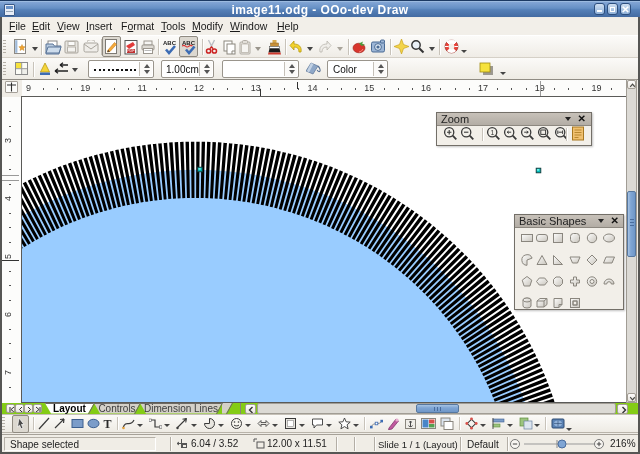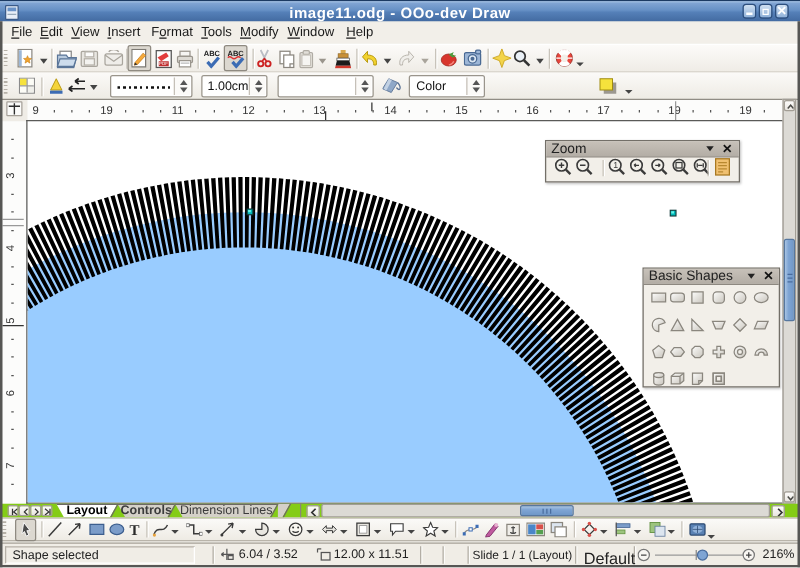--- a/index.html
+++ b/index.html
@@ -330,21 +330,21 @@
         </svg>
       </div>
 <div class="sbtn" style="left:33px;top:1px;width:8.5px;height:9px">
         <svg width="9" height="9" viewBox="0 0 9 9">
           <path d="M6 2v5M2 2l3 2.5L2 7" fill="none" stroke="#333"></path>
         </svg>
       </div>
 <div class="abs" style="left:45px;top:0;width:49px;height:10.5px;background:#fff;clip-path:polygon(0 0,100% 0,calc(100% - 6px) 100%,6px 100%);border-top:1px solid #6d6963"></div>
       <div class="abs" style="left:45px;top:0px;width:49px;text-align:center;font-size:10px;color:#000;font-weight:bold">Layout</div>
 <div class="abs" style="left:94px;top:0;width:46px;height:10.5px;background:#d4d0c8;clip-path:polygon(0 0,100% 0,calc(100% - 6px) 100%,6px 100%);border-top:1px solid #6d6963"></div>
-      <div class="abs" style="left:94px;top:0px;width:46px;text-align:center;font-size:10px;color:#3c3c3c;font-weight:bold">Controls</div>
+      <div class="abs" style="left:94px;top:0px;width:46px;text-align:center;font-size:10px;color:#3c3c3c;font-weight:normal">Controls</div>
 <div class="abs" style="left:140px;top:0;width:82px;height:10.5px;background:#d4d0c8;clip-path:polygon(0 0,100% 0,calc(100% - 6px) 100%,6px 100%);border-top:1px solid #6d6963"></div>
       <div class="abs" style="left:140px;top:0px;width:82px;text-align:center;font-size:10px;color:#3c3c3c;font-weight:normal">Dimension Lines</div>
 <div class="abs" style="left:222px;top:0;width:10px;height:10.5px;background:#d4d0c8;clip-path:polygon(0 0,100% 0,calc(100% - 6px) 100%,0 100%)"></div>
 <svg class="abs" style="left:87px;top:0" width="8" height="11" viewBox="0 0 8 11">
         <path d="M7.5 0L1.5 11" stroke="#6d6963" stroke-width="1" fill="none"></path>
       </svg>
 <svg class="abs" style="left:133px;top:0" width="8" height="11" viewBox="0 0 8 11">
         <path d="M7.5 0L1.5 11" stroke="#6d6963" stroke-width="1" fill="none"></path>
       </svg>
 <svg class="abs" style="left:215px;top:0" width="8" height="11" viewBox="0 0 8 11">
@@ -503,21 +503,21 @@
       <path d="M1 1v3M1 1h3" stroke="#555" fill="none"></path>
       <rect x="4" y="4" width="7" height="6" fill="none" stroke="#555"></rect>
     </svg>
 <span class="abs" style="left:267px;top:438px;font-size:10px;color:#222">12.00 x 11.51</span>
 <div class="panel-sep" style="left:336px"></div>
 <div class="panel-sep" style="left:354px"></div>
 <div class="panel-sep" style="left:374px"></div>
 <div class="panel-sep" style="left:460px"></div>
 <div class="panel-sep" style="left:507px"></div>
 <span class="abs" style="left:378px;top:439px;font-size:9.5px;color:#222">Slide 1 / 1 (Layout)</span>
-<span class="abs" style="left:467px;top:439px;font-size:13px;color:#222">Default</span>
+<span class="abs" style="left:467px;top:439px;font-size:10px;color:#222">Default</span>
 <svg class="abs" style="left:510px;top:438px" width="94" height="12" viewBox="0 0 94 12">
       <circle cx="5" cy="6" r="4.5" fill="#f8f6f2" stroke="#777"></circle>
       <path d="M2.8 6h4.4" stroke="#444"></path>
       <path d="M14 6h74" stroke="#999"></path>
       <path d="M47 2v8" stroke="#888"></path>
       <circle cx="52" cy="6" r="4" fill="#7fa5d4" stroke="#4a6d9e"></circle>
       <circle cx="89" cy="6" r="4.5" fill="#f8f6f2" stroke="#777"></circle>
       <path d="M86.8 6h4.4M89 3.8v4.4" stroke="#444"></path>
     </svg>
 <span class="abs" style="left:610px;top:438px;font-size:10px;color:#222">216%</span>

